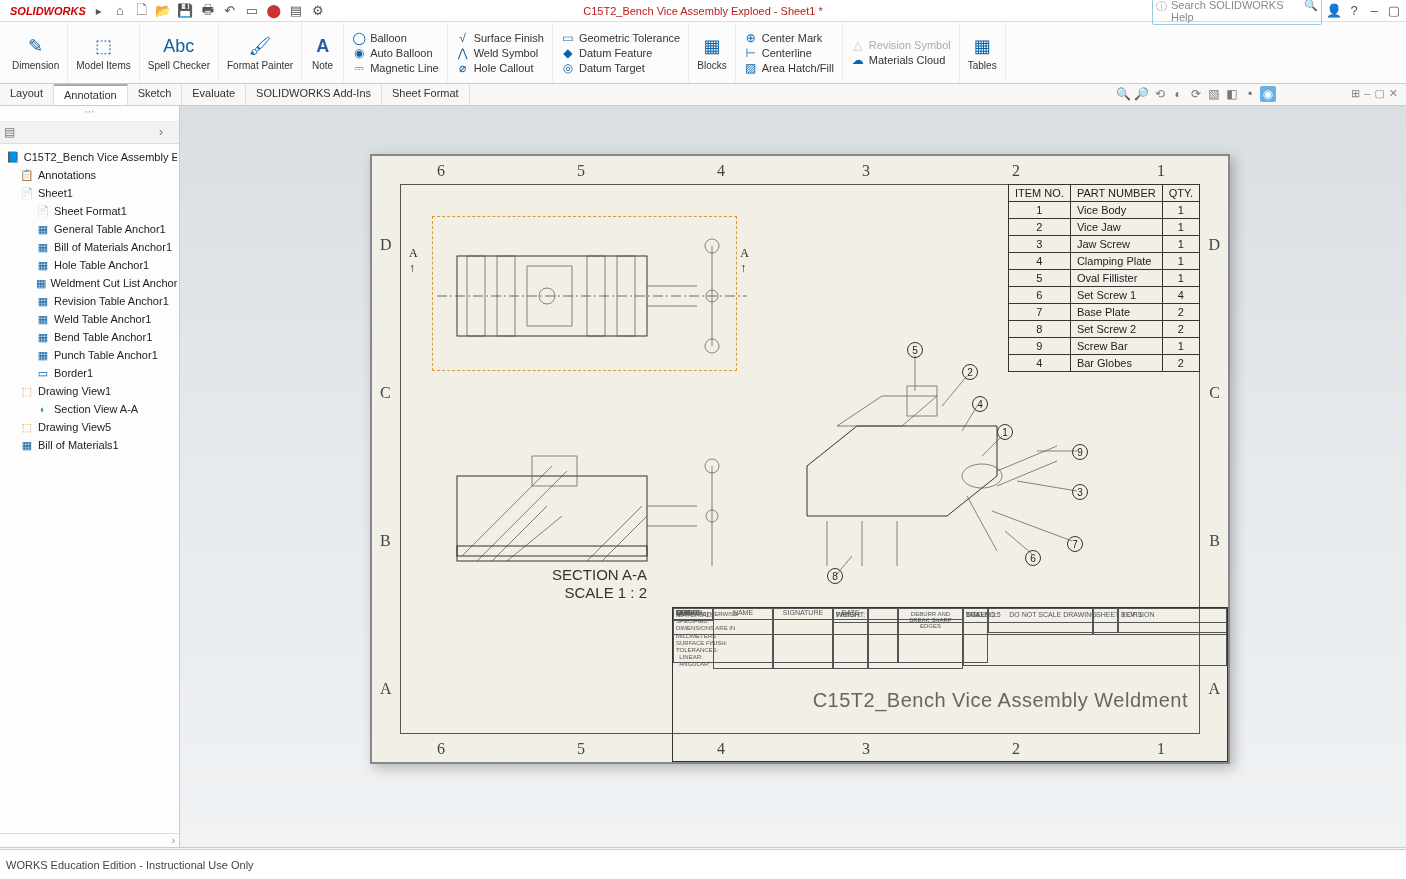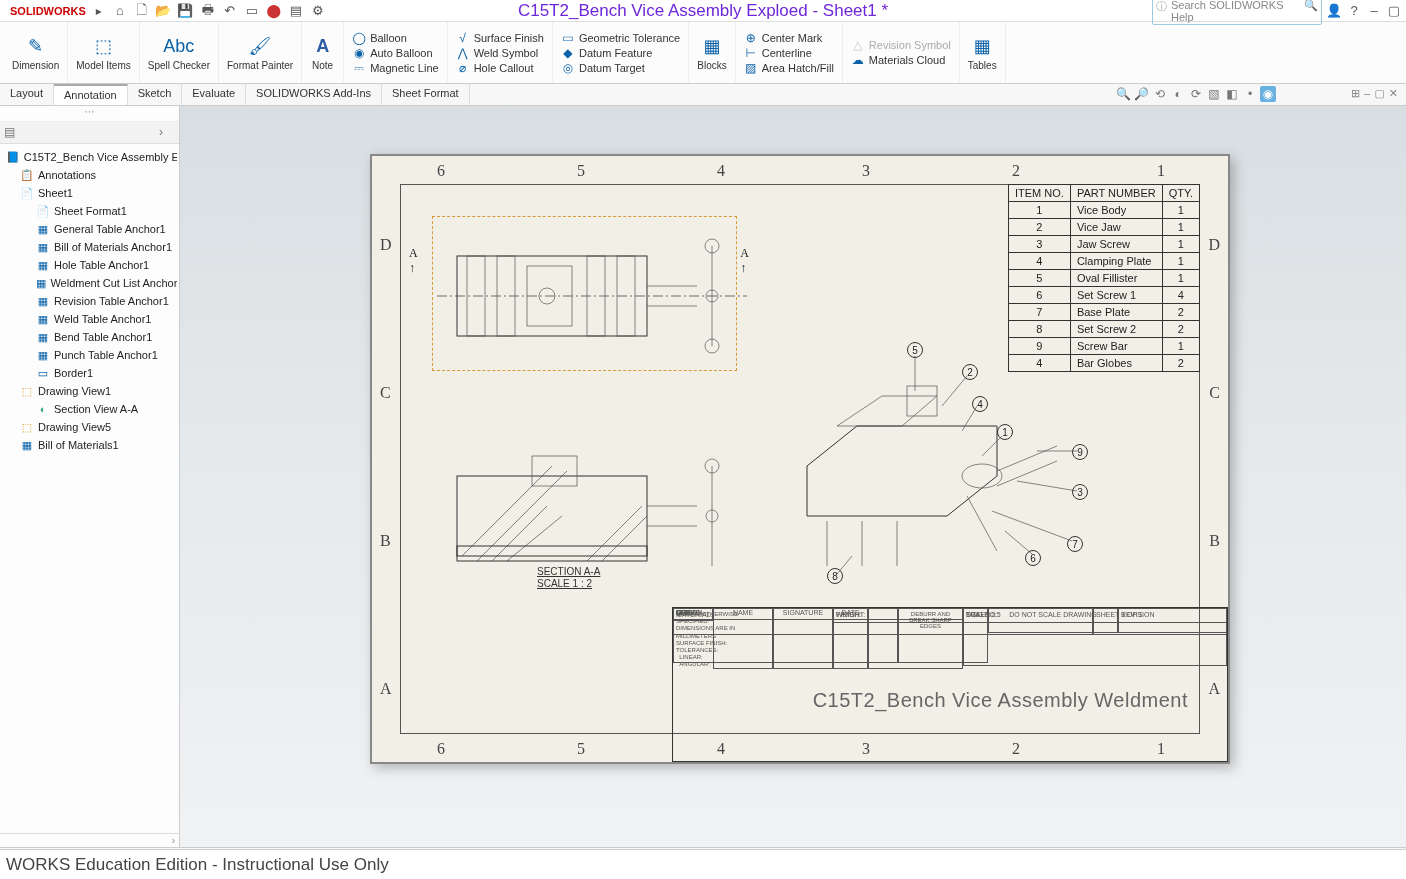--- a/index.html
+++ b/index.html
@@ -1,24 +1,24 @@
 <!DOCTYPE html>
 <html><head>
 <meta charset="utf-8">
 <style>
   * { box-sizing: border-box; margin: 0; padding: 0; font-family: "Segoe UI", Arial, sans-serif; }
   body { width: 1406px; height: 879px; background: #fff; overflow: hidden; font-size: 12px; color: #222; position: relative; }
 
   
   .title-bar { height: 22px; background: #fff; border-bottom: 1px solid #ddd; display: flex; align-items: center; padding: 0 4px; }
-  .logo { font-size: 11px; font-weight: bold; color: #c00; padding: 0 6px; }
+  .logo { font-size: 11px; font-weight: bold; color: #c00; font-style: italic; padding: 0 6px; }
   .title-bar .arrow { margin: 0 4px; color: #555; }
   .title-bar .qat { display: flex; align-items: center; gap: 6px; margin-left: 6px; }
   .qat-icon { width: 16px; height: 16px; color: #555; display: inline-flex; align-items: center; justify-content: center; font-size: 13px; }
-  .doc-title { flex: 0 0 auto; position: absolute; left: 50%; transform: translateX(-50%); font-size: 17px; color: #6d28d9; }
+  .doc-title { flex: 0 0 auto; position: absolute; left: 50%; transform: translateX(-50%); font-size: 11px; color: #b91c1c; }
   .title-right { margin-left: auto; display: flex; align-items: center; gap: 4px; }
   .search-box { border: 1px solid #9ecae1; border-radius: 2px; padding: 1px 20px 1px 18px; width: 170px; font-size: 11px; color: #888; position: relative; }
   .search-box .q { position: absolute; left: 3px; top: 1px; color: #aaa; }
   .search-box .mag { position: absolute; right: 3px; top: 1px; color: #0b62a8; }
   .sys-icon { width: 16px; font-size: 13px; color: #555; text-align: center; }
 
   
   .ribbon { height: 62px; border-bottom: 1px solid #ccc; display: flex; align-items: stretch; padding: 0 4px; background: #fcfcfc; }
   .rib-grp { display: flex; flex-direction: column; align-items: center; justify-content: center; padding: 2px 8px; border-right: 1px solid #eee; min-width: 42px; }
   .rib-grp.big { flex-direction: column; }
@@ -79,29 +79,29 @@
   .dwg-name { position: absolute; font-size: 20px; color: #666; font-family: "Segoe UI Light", Arial; font-weight: 300; letter-spacing: .5px; }
 
   
   .view { position: absolute; }
   .view svg { overflow: visible; }
   .stk { stroke: #333; stroke-width: 1; fill: none; }
   .thin { stroke: #555; stroke-width: .7; fill: none; }
   .hatch { stroke: #333; stroke-width: .6; }
   .cl { stroke: #333; stroke-width: .7; stroke-dasharray: 10 3 2 3; }
 
-  .sec-lbl { position: absolute; font-size: 10px; color: #333; text-align: left; line-height: 1.2; font-family: serif; text-decoration: underline; }
+  .sec-lbl { position: absolute; font-size: 15px; color: #333; text-align: right; line-height: 1.2; font-family: serif; }
 
   
   .sheet-tabs { position: absolute; bottom: 15px; left: 0; right: 0; height: 17px; border-top: 1px solid #ccc; background: #f7f7f7; display: flex; align-items: center; padding-left: 6px; gap: 2px; font-size: 11px; }
   .sheet-tabs .sht { padding: 1px 10px; border: 1px solid #ccc; border-bottom: none; background: #fff; border-radius: 6px 6px 0 0; font-weight: bold; }
   .sheet-tabs .arrows { display: flex; gap: 2px; margin-right: 6px; color: #888; }
 
   
-  .status { position: absolute; bottom: 0; left: 0; right: 0; height: 30px; border-top: 1px solid #ccc; background: #fff; display: flex; align-items: center; font-size: 17px; color: #444; padding: 0 6px; }
+  .status { position: absolute; bottom: 0; left: 0; right: 0; height: 30px; border-top: 1px solid #ccc; background: #fff; display: flex; align-items: center; font-size: 11px; color: #444; padding: 0 6px; }
   .status .fl { margin-left: auto; display: flex; gap: 14px; }
 </style>
 </head>
 <body>
 
 <div class="title-bar">
   <span class="logo">SOLIDWORKS</span>
   <span class="arrow">▸</span>
   <div class="qat">
     <span class="qat-icon">⌂</span>

